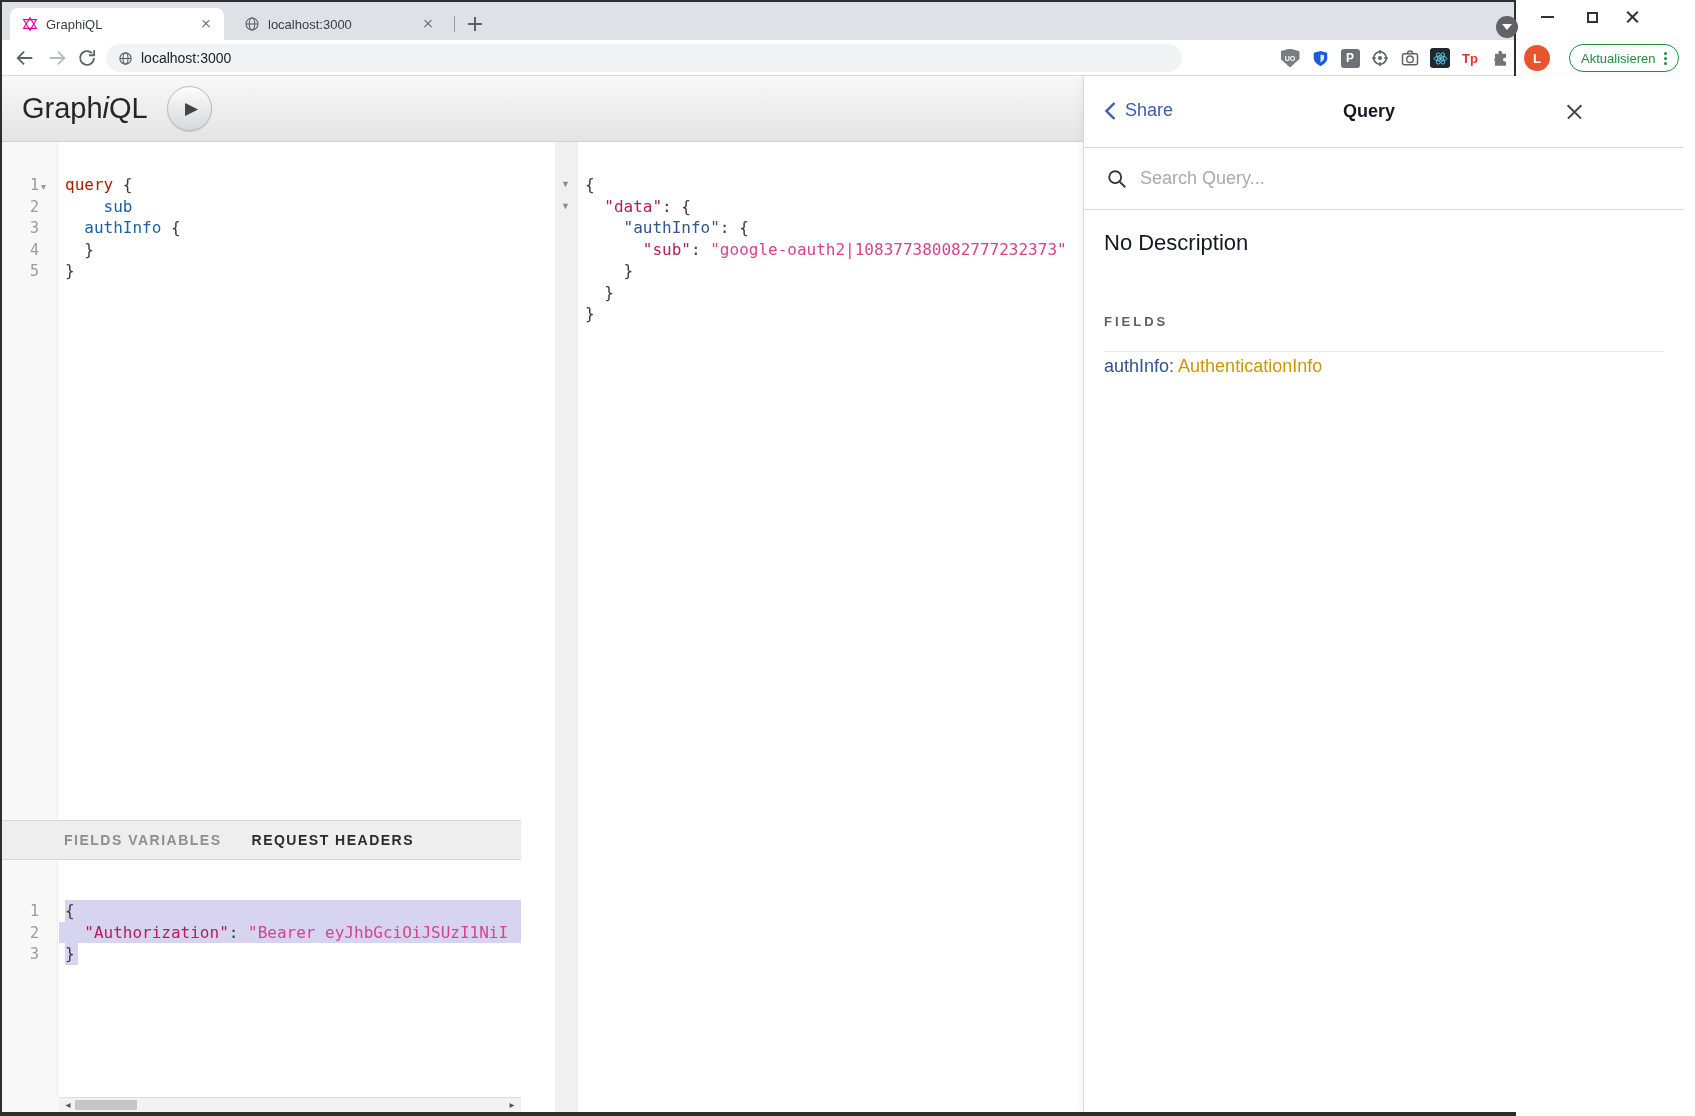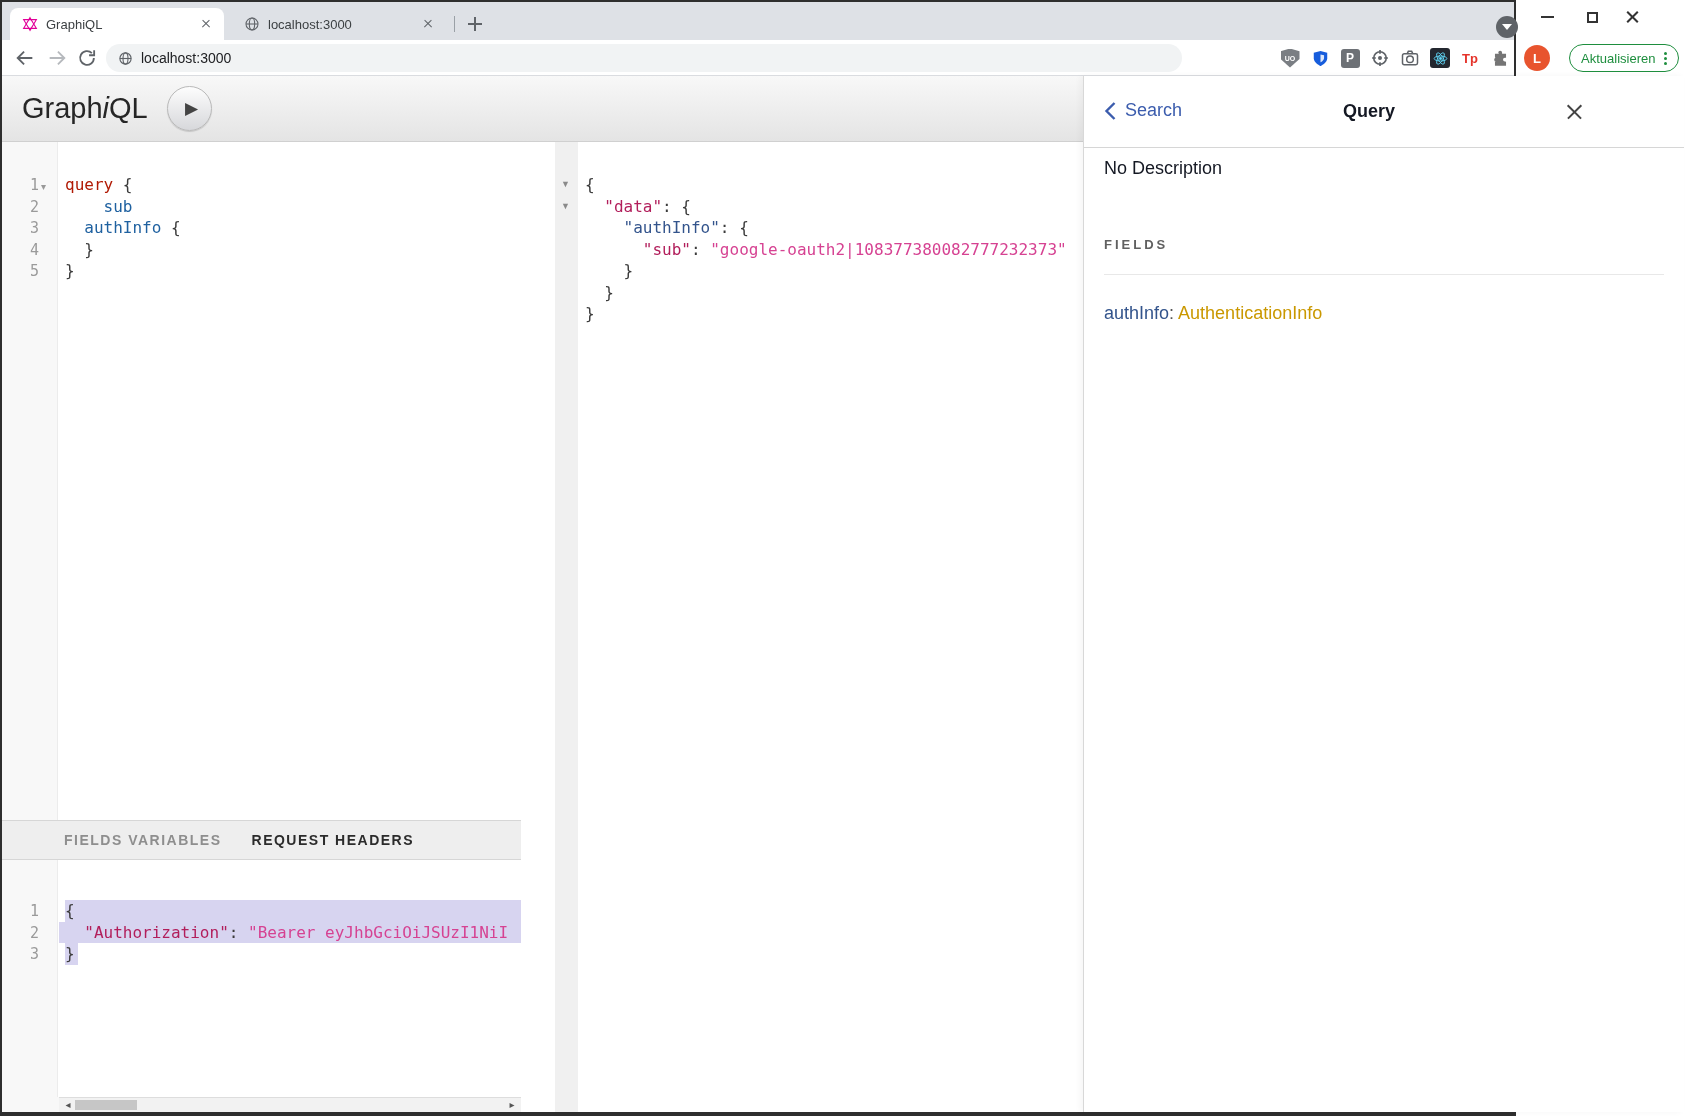--- a/index.html
+++ b/index.html
@@ -127,24 +127,24 @@
   .doc-close { position:absolute; left:476px; top:22px; width:28px; height:28px; }
   .doc-close i { position:absolute; left:5px; top:13px; width:19px; height:1.6px; background:#444; }
   .doc-close i:first-child { transform:rotate(45deg); }
   .doc-close i:last-child  { transform:rotate(-45deg); }
   .doc-search { position:relative; height:62px; border-bottom:1px solid #d6d6d6;
                 display:flex; align-items:center; padding-left:22px; gap:12px; }
   .doc-search input { border:none; outline:none; font-size:18px; color:#333; width:420px;
                       font-family:"Liberation Sans",sans-serif; }
   .doc-search input::placeholder { color:#aaa; }
   .doc-body { padding:0 20px; }
-  .no-desc { margin-top:10px; font-size:18px; color:#141823; }
+  .no-desc { margin-top:20px; font-size:22px; color:#141823; }
   .fields-title { margin-top:58px; font-size:13px; font-weight:bold; letter-spacing:3px; color:#606060; }
   .fields-divider { margin-top:22px; border-top:1px solid #e8e8e8; width:560px; }
-  .field-row { margin-top:28px; font-size:18px; }
+  .field-row { margin-top:4px; font-size:18px; }
   .field-name { color:#33548C; } .field-sep { color:#555; } .field-type { color:#CA9800; }
   .field-desc { margin-top:28px; margin-left:7px; font-size:18px; color:#8e9299; }
   svg { display:block; }
 </style>
 </head>
 <body>
 
 <div class="window">
 
   <div class="tabstrip">
@@ -350,27 +350,36 @@
     </div>
 
     <div class="docpane">
       <div class="doc-header">
         <div class="doc-back">
           <span>
             <svg width="13" height="20" viewBox="0 0 12 20" fill="none" stroke="#3B5CAD" stroke-width="2.4">
               <path d="M10 2 L2 10 L10 18"></path>
             </svg>
           </span>
-          <span>Search</span>
+          <span>Share</span>
         </div>
         <div class="doc-title">Query</div>
         <div class="doc-close">
             <i></i>
             <i></i>
           </div>
+      </div>
+      <div class="doc-search">
+        <span>
+          <svg width="22" height="22" viewBox="0 0 24 24" fill="none" stroke="#333" stroke-width="2">
+            <circle cx="10" cy="10" r="6.5"></circle>
+              <path d="M15 15 L21 21"></path>
+          </svg>
+        </span>
+        <input type="text" placeholder="Search Query..." style="">
       </div>
       <div class="doc-body">
         <div class="no-desc">No Description</div>
         <div class="fields-title">FIELDS</div>
         <div class="fields-divider"></div>
         <div class="field-row"><span class="field-name">authInfo</span><span class="field-sep">: </span><span class="field-type">AuthenticationInfo</span></div>
       </div>
     </div>
   </div>
 </div>

